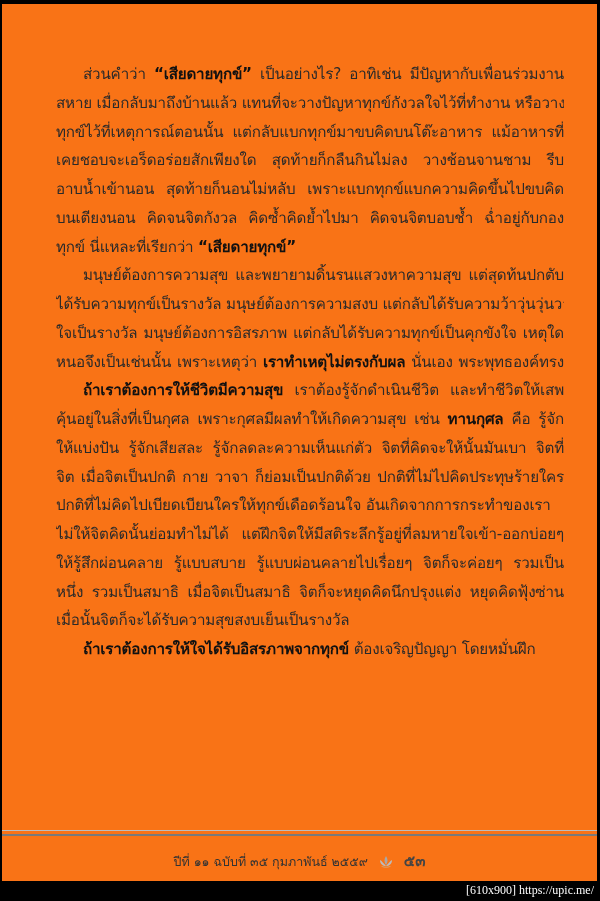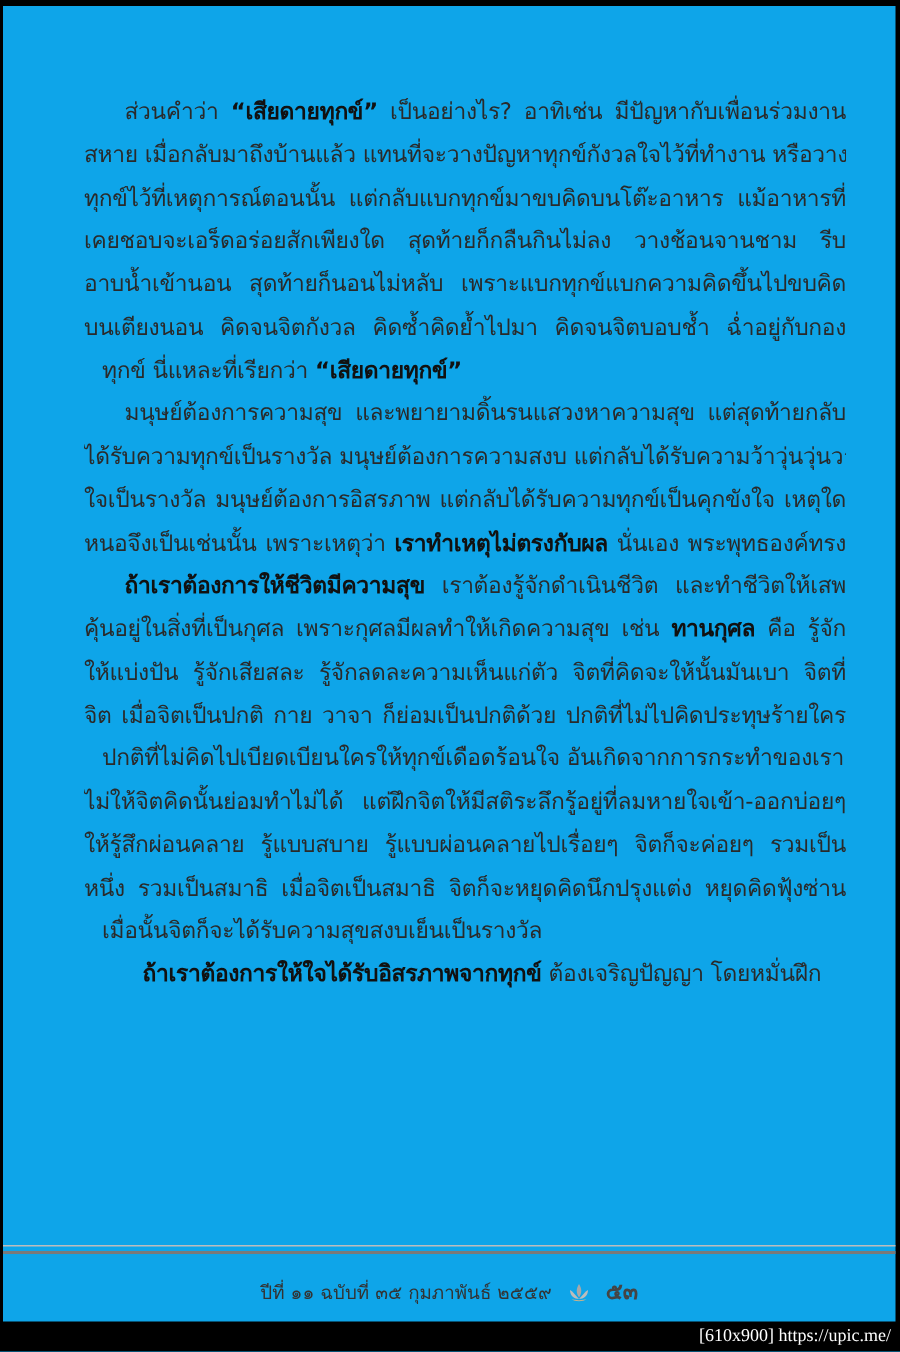--- a/index.html
+++ b/index.html
@@ -7,39 +7,39 @@
     width: 600px; height: 901px;
     background: #000;
     position: relative;
     overflow: hidden;
     font-family: "DejaVu Sans", "Liberation Sans", sans-serif;
   }
   .page {
     position: absolute;
     left: 2px; top: 4px;
     width: 595px; height: 877px;
-    background: #0ea5e9;
+    background: #f97316;
   }
   .text-block {
     position: absolute;
     left: 54px; top: 56px;
     width: 508px;
     color: #2a2a2a;
     font-size: 15.2px;
     letter-spacing: -0.2px;
   }
   .line {
     height: 28.76px;
     line-height: 28.76px;
     white-space: nowrap;
     overflow: hidden;
     text-align: justify;
     text-align-last: justify;
   }
-  .line.last { text-align-last: left; margin-left: 12px; }
+  .line.last { text-align-last: left; }
   .line.indent { padding-left: 27px; }
   .line b { font-weight: bold; color: #111; }
   .footer-rule-1 {
     position: absolute; left: 0; right: 0; top: 826px;
     height: 1px; background: #bdbdbd;
   }
   .footer-rule-2 {
     position: absolute; left: 0; right: 0; top: 830px;
     height: 2px; background: #7a7a7a;
   }
@@ -64,21 +64,21 @@
 
 <div class="page">
   <div class="text-block" id="text-block">
       <div class="line indent"><span>ส่วนคำว่า </span><b>“เสียดายทุกข์”</b><span> เป็นอย่างไร? อาทิเช่น มีปัญหากับเพื่อนร่วมงาน</span></div>
       <div class="line"><span>สหาย เมื่อกลับมาถึงบ้านแล้ว แทนที่จะวางปัญหาทุกข์กังวลใจไว้ที่ทำงาน หรือวาง</span></div>
       <div class="line"><span>ทุกข์ไว้ที่เหตุการณ์ตอนนั้น แต่กลับแบกทุกข์มาขบคิดบนโต๊ะอาหาร แม้อาหารที่</span></div>
       <div class="line"><span>เคยชอบจะเอร็ดอร่อยสักเพียงใด สุดท้ายก็กลืนกินไม่ลง วางช้อนจานชาม รีบ</span></div>
       <div class="line"><span>อาบน้ำเข้านอน สุดท้ายก็นอนไม่หลับ เพราะแบกทุกข์แบกความคิดขึ้นไปขบคิด</span></div>
       <div class="line"><span>บนเตียงนอน คิดจนจิตกังวล คิดซ้ำคิดย้ำไปมา คิดจนจิตบอบช้ำ ฉ่ำอยู่กับกอง</span></div>
       <div class="line last"><span>ทุกข์ นี่แหละที่เรียกว่า </span><b>“เสียดายทุกข์”</b></div>
-      <div class="line indent"><span>มนุษย์ต้องการความสุข และพยายามดิ้นรนแสวงหาความสุข แต่สุดท้ายกลับ</span></div>
+      <div class="line indent"><span>มนุษย์ต้องการความสุข และพยายามดิ้นรนแสวงหาความสุข แต่สุดท้นปกตับ</span></div>
       <div class="line"><span>ได้รับความทุกข์เป็นรางวัล มนุษย์ต้องการความสงบ แต่กลับได้รับความว้าวุ่นวุ่นวาย</span></div>
       <div class="line"><span>ใจเป็นรางวัล มนุษย์ต้องการอิสรภาพ แต่กลับได้รับความทุกข์เป็นคุกขังใจ เหตุใด</span></div>
       <div class="line"><span>หนอจึงเป็นเช่นนั้น เพราะเหตุว่า </span><b>เราทำเหตุไม่ตรงกับผล</b><span> นั่นเอง พระพุทธองค์ทรง</span></div>
       <div class="line indent"><b>ถ้าเราต้องการให้ชีวิตมีความสุข</b><span> เราต้องรู้จักดำเนินชีวิต และทำชีวิตให้เสพ</span></div>
       <div class="line"><span>คุ้นอยู่ในสิ่งที่เป็นกุศล เพราะกุศลมีผลทำให้เกิดความสุข เช่น </span><b>ทานกุศล</b><span> คือ รู้จัก</span></div>
       <div class="line"><span>ให้แบ่งปัน รู้จักเสียสละ รู้จักลดละความเห็นแก่ตัว จิตที่คิดจะให้นั้นมันเบา จิตที่</span></div>
       <div class="line"><span>จิต เมื่อจิตเป็นปกติ กาย วาจา ก็ย่อมเป็นปกติด้วย ปกติที่ไม่ไปคิดประทุษร้ายใคร</span></div>
       <div class="line last"><span>ปกติที่ไม่คิดไปเบียดเบียนใครให้ทุกข์เดือดร้อนใจ อันเกิดจากการกระทำของเรา</span></div>
       <div class="line"><span>ไม่ให้จิตคิดนั้นย่อมทำไม่ได้ แต่ฝึกจิตให้มีสติระลึกรู้อยู่ที่ลมหายใจเข้า-ออกบ่อยๆ</span></div>
       <div class="line"><span>ให้รู้สึกผ่อนคลาย รู้แบบสบาย รู้แบบผ่อนคลายไปเรื่อยๆ จิตก็จะค่อยๆ รวมเป็น</span></div>

